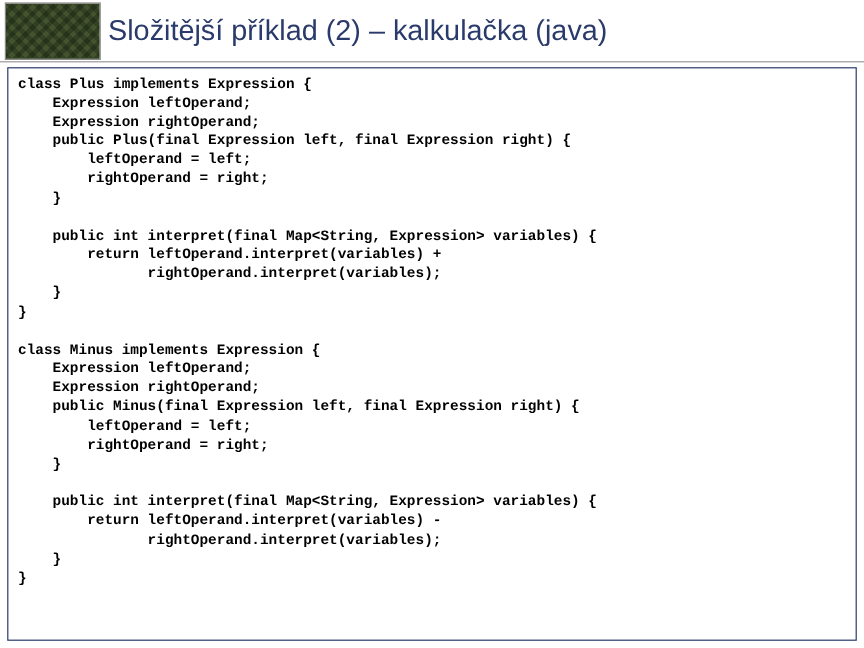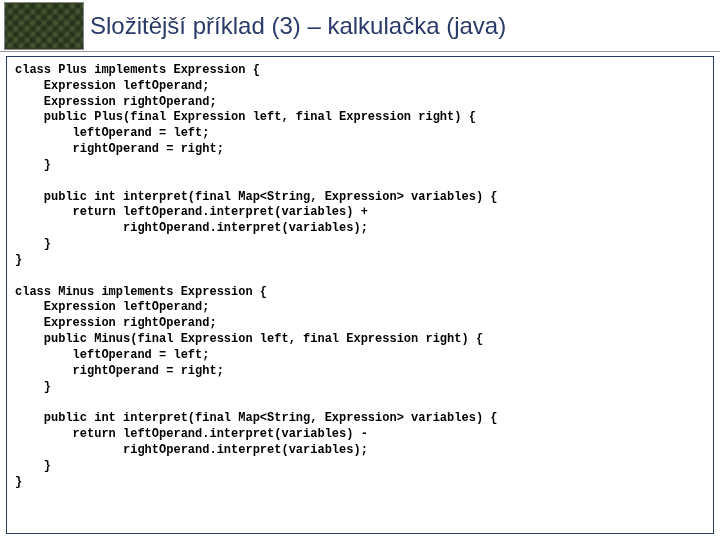--- a/index.html
+++ b/index.html
@@ -43,21 +43,21 @@
     color: #000;
     height: 478px;
     overflow: hidden;
   }
 </style>
 </head>
 <body>
 
 <div class="header">
   <div class="thumb"></div>
-  <div class="title">Složitější příklad (3) – kalkulačka (java)</div>
+  <div class="title">Složitější příklad (2) – kalkulačka (java)</div>
 </div>
 
 <div class="codebox" id="codebox">class Plus implements Expression {
     Expression leftOperand;
     Expression rightOperand;
     public Plus(final Expression left, final Expression right) {
         leftOperand = left;
         rightOperand = right;
     }
 

